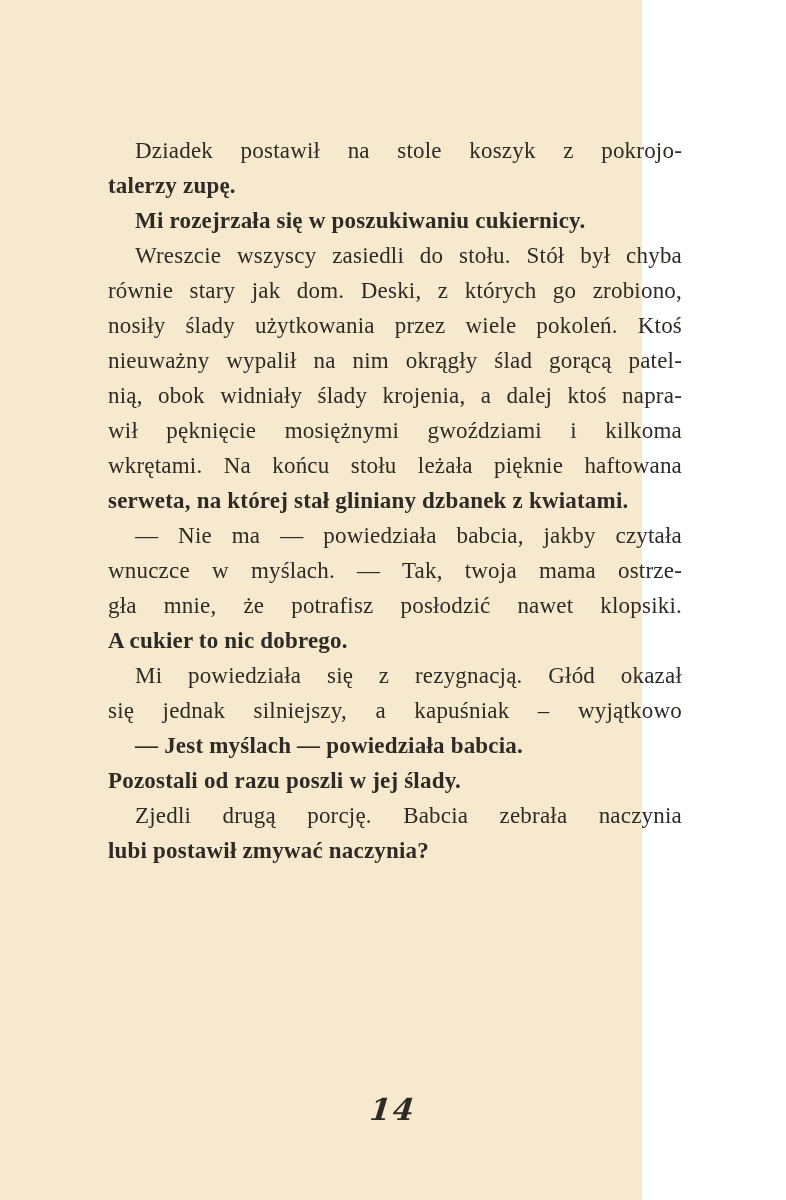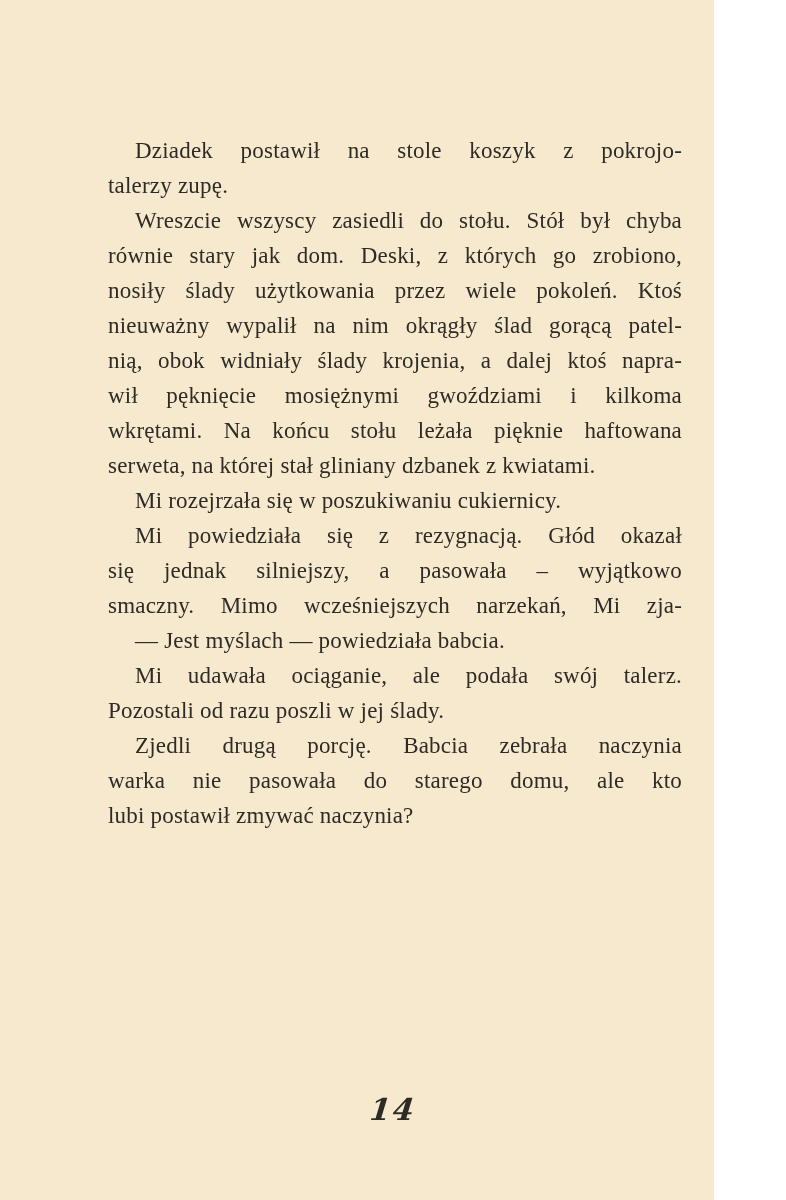--- a/index.html
+++ b/index.html
@@ -7,21 +7,21 @@
     padding: 0;
   }
   body {
     width: 786px;
     height: 1200px;
     overflow: hidden;
     font-family: "Liberation Serif", "DejaVu Serif", serif;
   }
   .page {
     position: relative;
-    width: 714px;
+    width: 642px;
     height: 1200px;
     box-sizing: border-box;
     background: #f7e9cd;
     color: #2e2b26;
   }
   .text-block {
     position: absolute;
     top: 133px;
     left: 108px;
     width: 574px;
@@ -33,20 +33,21 @@
   .line {
     font-size: 23px;
     line-height: 35px;
     text-align: justify;
     text-align-last: justify;
     white-space: normal;
     letter-spacing: 0.2px;
   }
   .line.end {
     text-align-last: left;
+    font-weight: bold;
   }
   .line.indent {
     text-indent: 27px;
   }
   .page-number {
     position: absolute;
     top: 1092px;
     left: 0;
     width: 786px;
     text-align: center;
@@ -61,44 +62,47 @@
 </head>
 <body>
 
 <div class="page" style="background: rgb(247, 233, 205); color: rgb(46, 43, 38);">
   <div class="text-block" id="text-block">
       <div class="para">
         <div class="line indent">Dziadek postawił na stole koszyk z pokrojo-</div>
         <div class="line end">talerzy zupę.</div>
       </div>
       <div class="para">
+        <div class="line indent end">Mi rozejrzała się w poszukiwaniu cukiernicy.</div>
+      </div>
+      <div class="para">
         <div class="line indent">Wreszcie wszyscy zasiedli do stołu. Stół był chyba</div>
         <div class="line">równie stary jak dom. Deski, z których go zrobiono,</div>
         <div class="line">nosiły ślady użytkowania przez wiele pokoleń. Ktoś</div>
         <div class="line">nieuważny wypalił na nim okrągły ślad gorącą patel-</div>
         <div class="line">nią, obok widniały ślady krojenia, a dalej ktoś napra-</div>
         <div class="line">wił pęknięcie mosiężnymi gwoździami i kilkoma</div>
         <div class="line">wkrętami. Na końcu stołu leżała pięknie haftowana</div>
         <div class="line end">serweta, na której stał gliniany dzbanek z kwiatami.</div>
       </div>
       <div class="para">
-        <div class="line indent end">Mi rozejrzała się w poszukiwaniu cukiernicy.</div>
+        <div class="line indent">— Nie ma — powiedziała babcia, jakby czytała</div>
+        <div class="line">wnuczce w myślach. — Tak, twoja mama ostrze-</div>
+        <div class="line">gła mnie, że potrafisz posłodzić nawet klopsiki.</div>
+        <div class="line end">A cukier to nic dobrego.</div>
       </div>
       <div class="para">
         <div class="line indent">Mi powiedziała się z rezygnacją. Głód okazał</div>
-        <div class="line">się jednak silniejszy, a pasowała – wyjątkowo</div>
-        <div class="line">smaczny. Mimo wcześniejszych narzekań, Mi zja-</div>
+        <div class="line">się jednak silniejszy, a kapuśniak – wyjątkowo</div>
       </div>
       <div class="para">
         <div class="line indent end">— Jest myślach — powiedziała babcia.</div>
       </div>
       <div class="para">
-        <div class="line indent">Mi udawała ociąganie, ale podała swój talerz.</div>
         <div class="line end">Pozostali od razu poszli w jej ślady.</div>
       </div>
       <div class="para">
         <div class="line indent">Zjedli drugą porcję. Babcia zebrała naczynia</div>
-        <div class="line">warka nie pasowała do starego domu, ale kto</div>
         <div class="line end">lubi postawił zmywać naczynia?</div>
       </div>
     </div>
   <div class="page-number">14</div>
 </div>
 
 </body></html>

